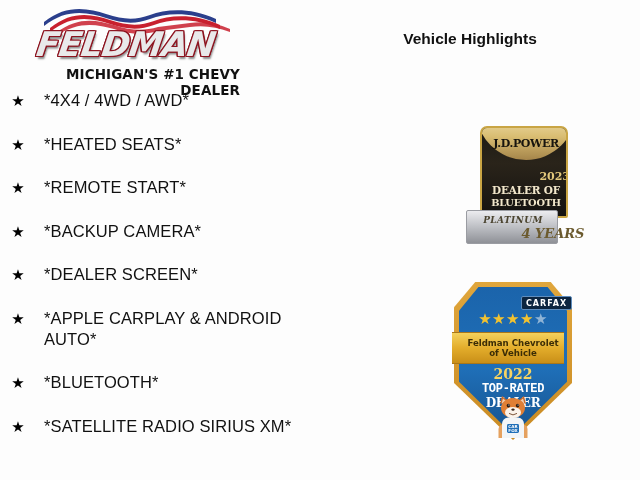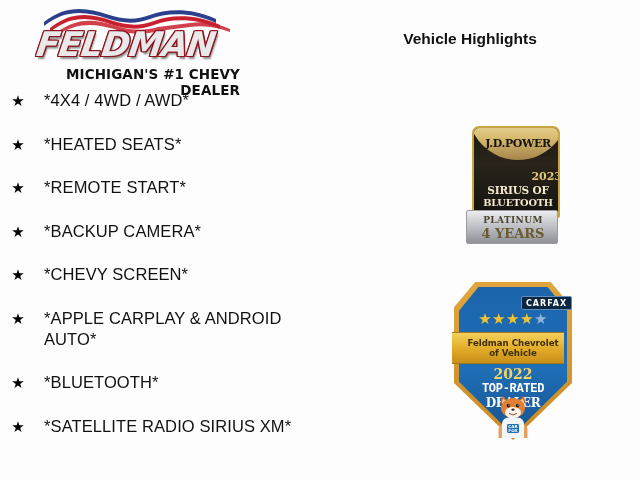--- a/index.html
+++ b/index.html
@@ -128,21 +128,21 @@
   
   .jdp {
     position: absolute;
     left: 26px;
     top: 16px;
     width: 92px;
     height: 118px;
   }
   .jdp-plaque {
     position: absolute;
-    left: 6px; top: 0;
+    left: 14px; top: 0;
     width: 88px;
     height: 92px;
     border-radius: 7px 7px 2px 2px;
     background: linear-gradient(180deg,#1d1a14 0%,#2a241a 40%,#141210 100%);
     border: 2px solid #c9a544;
     box-sizing: border-box;
     overflow: hidden;
     text-decoration: underline;
   }
   .jdp-arc {
@@ -197,24 +197,25 @@
     border-radius: 2px;
     box-sizing: border-box;
   }
   .jdp-plat, .jdp-years {
     position: absolute;
     left: 0;
     width: 92px;
     text-align: center;
     font-family: "DejaVu Serif", serif;
     font-weight: bold;
+    font-style: italic;
     color: #4b4430;
   }
   .jdp-plat  { top: 4px;  font-size: 9px; letter-spacing: 0.4px; }
-  .jdp-years { top: 15px; font-size: 13px; color: #6b5a2e; }
+  .jdp-years { top: 15px; font-size: 13px; color: #6b5a2e; margin-left: 40px; }
 
   
   .cfx {
     position: absolute;
     left: 14px;
     top: 172px;
     width: 118px;
     height: 158px;
   }
   .cfx-shield {
@@ -344,21 +345,21 @@
       <span class="hl-text">*REMOTE START*</span>
     </div>
 
     <div class="hl-item">
       <span class="hl-star">★</span>
       <span class="hl-text">*BACKUP CAMERA*</span>
     </div>
 
     <div class="hl-item">
       <span class="hl-star">★</span>
-      <span class="hl-text">*CHEVY SCREEN*</span>
+      <span class="hl-text">*DEALER SCREEN*</span>
     </div>
 
     <div class="hl-item">
       <span class="hl-star">★</span>
       <span class="hl-text">*APPLE CARPLAY &amp; ANDROID AUTO*</span>
     </div>
 
     <div class="hl-item">
       <span class="hl-star">★</span>
       <span class="hl-text">*BLUETOOTH*</span>
@@ -371,21 +372,21 @@
 
   </div>
 
   <div class="badges">
 
     <div class="jdp">
       <div class="jdp-plaque">
         <div class="jdp-arc"></div>
         <div class="jdp-brand">J.D.POWER</div>
         <div class="jdp-year">2023</div>
-        <div class="jdp-l1">SIRIUS OF</div>
+        <div class="jdp-l1">DEALER OF</div>
         <div class="jdp-l2">BLUETOOTH</div>
       </div>
       <div class="jdp-ribbon">
         <div class="jdp-plat">PLATINUM</div>
         <div class="jdp-years">4 YEARS</div>
       </div>
     </div>
 
     <div class="cfx">
       <div class="cfx-shield"></div>

